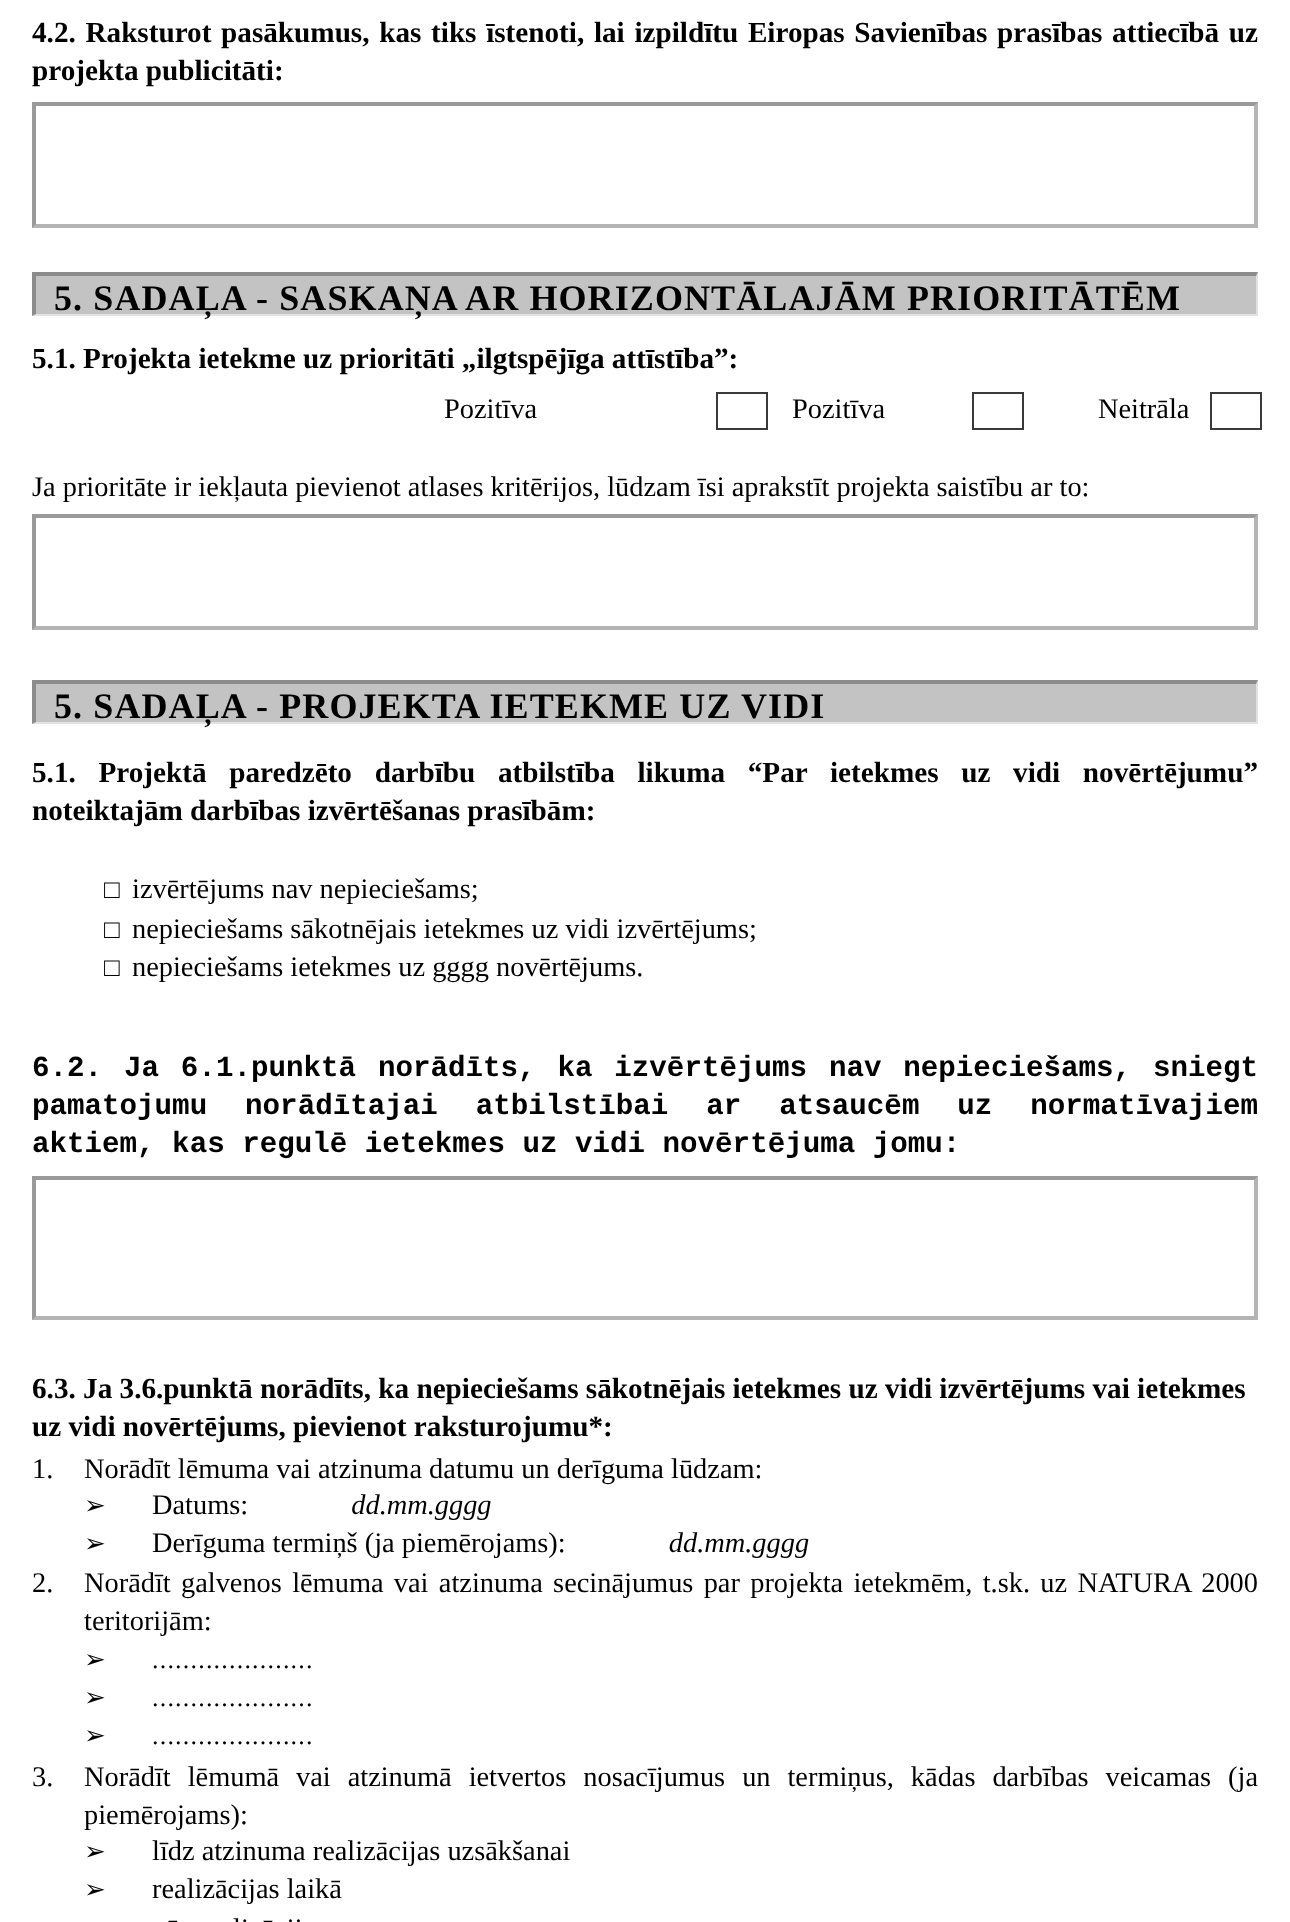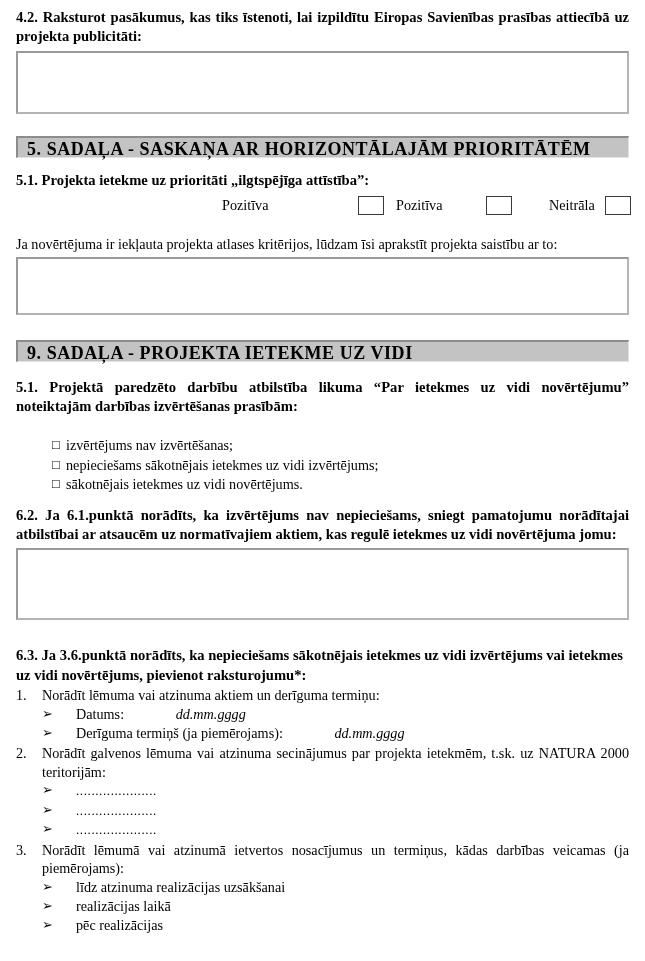--- a/index.html
+++ b/index.html
@@ -184,60 +184,60 @@
       <span class="choice-label" style="left:206px;">Pozitīva</span>
       <span class="checkbox" style="left:342px;"></span>
 
       <span class="choice-label" style="left:380px;">Pozitīva</span>
       <span class="checkbox" style="left:470px;"></span>
 
       <span class="choice-label" style="left:533px;">Neitrāla</span>
       <span class="checkbox" style="left:589px;"></span>
     </div>
 
-    <div class="plain" style="margin-top:18px;">Ja novērtējuma ir iekļauta projekta atlases kritērijos, lūdzam īsi aprakstīt projekta saistību ar to:</div>
+    <div class="plain" style="margin-top:18px;">Ja prioritāte ir iekļauta pievienot atlases kritērijos, lūdzam īsi aprakstīt projekta saistību ar to:</div>
   </div>
   <div class="answer-box" style="height:58px; margin-top:3px;"></div>
 
-  <div class="section-bar" style="margin-top:25px;">9.  SADAĻA - PROJEKTA IETEKME UZ VIDI</div>
+  <div class="section-bar" style="margin-top:25px;">5.  SADAĻA - PROJEKTA IETEKME UZ VIDI</div>
 
   <div class="pad" style="margin-top:16px;">
     <div class="q-head">5.1.   Projektā paredzēto darbību atbilstība likuma “Par ietekmes uz vidi novērtējumu” noteiktajām darbības izvērtēšanas prasībām:</div>
   </div>
 
   <ul class="sq-list" style="margin-top:20px;">
     <li>
       <span class="sq">□</span>
-      <span>izvērtējums nav izvērtēšanas;</span>
+      <span>izvērtējums nav nepieciešams;</span>
     </li>
     <li>
       <span class="sq">□</span>
       <span>nepieciešams sākotnējais ietekmes uz vidi izvērtējums;</span>
     </li>
     <li>
       <span class="sq">□</span>
-      <span>sākotnējais ietekmes uz vidi novērtējums.</span>
+      <span>nepieciešams ietekmes uz gggg novērtējums.</span>
     </li>
   </ul>
 
-  <div class="pad" style="margin-top:12px;">
+  <div class="pad" style="margin-top:32px;font-family:Liberation Mono, monospace;">
     <div class="q-head">6.2.  Ja 6.1.punktā norādīts, ka izvērtējums nav nepieciešams, sniegt pamatojumu norādītajai atbilstībai ar atsaucēm uz normatīvajiem aktiem, kas regulē ietekmes uz vidi novērtējuma jomu:</div>
   </div>
   <div class="answer-box" style="height:72px; margin-top:4px;"></div>
 
   <div class="pad" style="margin-top:26px;">
     <div class="q-head q-head-left">6.3. Ja 3.6.punktā norādīts, ka nepieciešams sākotnējais ietekmes uz vidi izvērtējums vai ietekmes uz vidi novērtējums, pievienot raksturojumu*:</div>
   </div>
 
   <div class="num-list" style="margin-top:1px;">
 
     <div>
       <div class="num-item">
         <span class="num">1.</span>
-        <span>Norādīt lēmuma vai atzinuma aktiem un derīguma termiņu:</span>
+        <span>Norādīt lēmuma vai atzinuma datumu un derīguma lūdzam:</span>
       </div>
       <div class="arrow-list">
         <div class="arrow-item">
           <span class="arw">➢</span>
           <span>Datums: </span><span class="it">dd.mm.gggg</span>
         </div>
         <div class="arrow-item">
           <span class="arw">➢</span>
           <span>Derīguma termiņš (ja piemērojams): </span><span class="it">dd.mm.gggg</span>
         </div>

